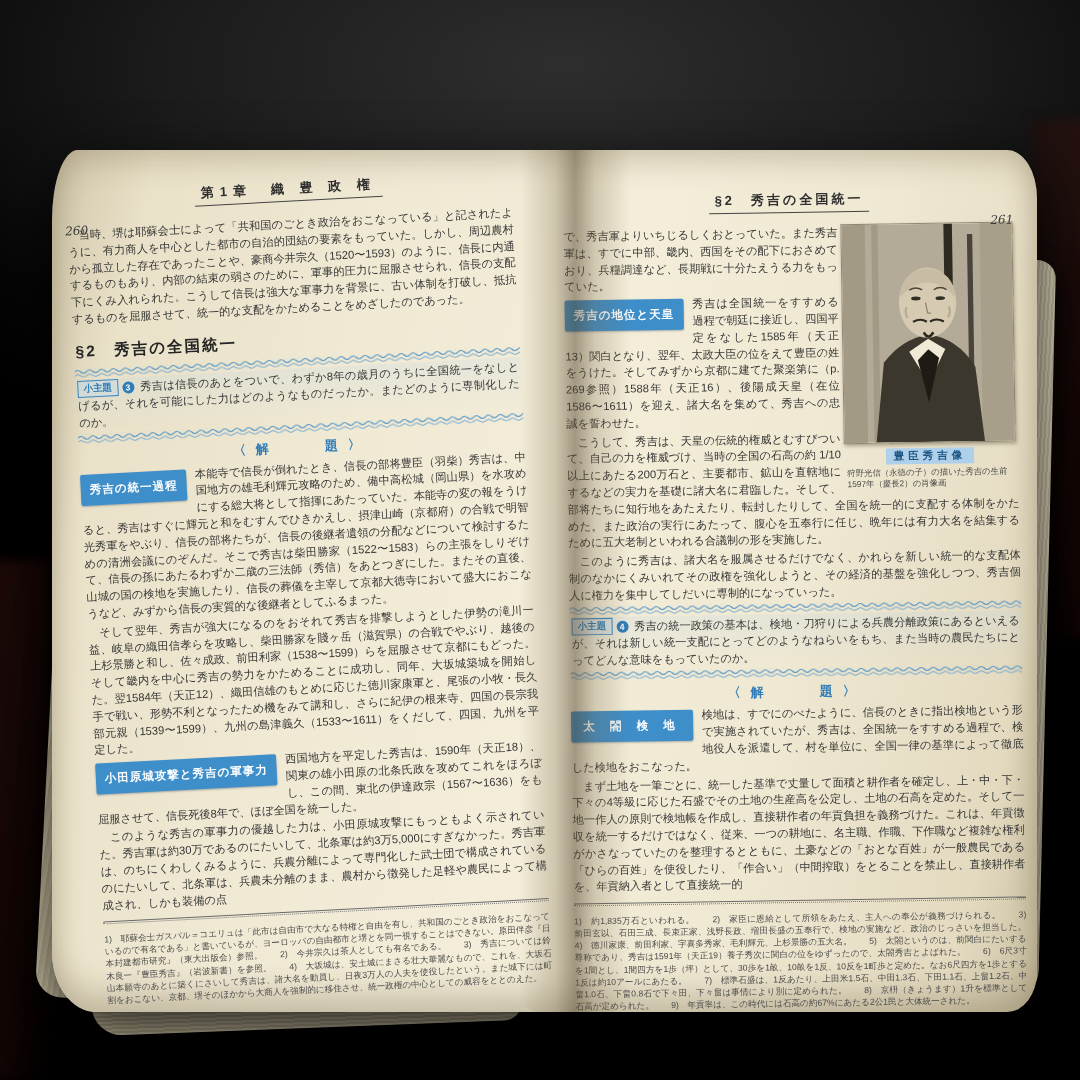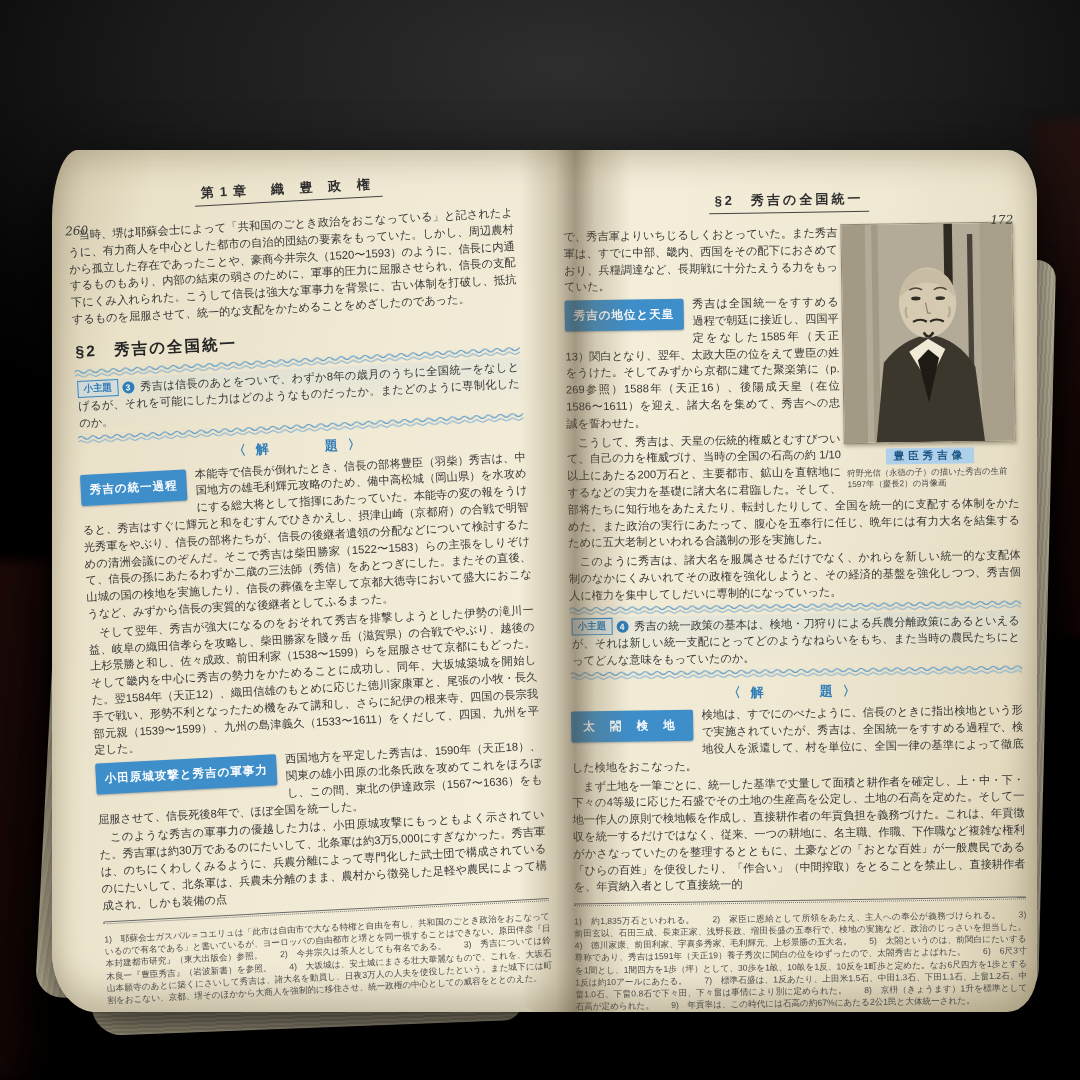--- a/index.html
+++ b/index.html
@@ -163,21 +163,21 @@
 
         <hr class="fnrule">
         <hr class="fnrule2">
         <p class="footnotes">1)　耶蘇会士ガスパル＝コエリュは「此市は自由市で大なる特権と自由を有し、共和国のごとき政治をおこなっているので有名である」と書いているが、ヨーロッパの自由都市と堺とを同一視することはできない。原田伴彦『日本封建都市研究』（東大出版会）参照。　　2)　今井宗久は茶人としても有名である。　　3)　秀吉については鈴木良一『豊臣秀吉』（岩波新書）を参照。　　4)　大坂城は、安土城にまさる壮大華麗なもので、これを、大坂石山本願寺のあとに築くにさいして秀吉は、諸大名を動員し、日夜3万人の人夫を使役したという。また城下には町割をおこない、京都、堺そのほかから大商人を強制的に移住させ、統一政権の中心としての威容をととのえた。</p>
       </div>
     </div>
 
     <div class="page right">
       <div class="page-inner">
         <div class="rh-wrap"><span class="running-head" style="letter-spacing:3px;">§2　秀吉の全国統一</span></div>
-        <span class="pageno r">172</span>
+        <span class="pageno r">261</span>
 
         <div style="margin-top:12px;">
 
           <figure class="figure" style="margin-block:0;margin-inline:0 0;">
             <svg viewBox="0 0 160 205">
               <rect width="160" height="205" fill="#b3ab97"></rect>
               <rect x="0" y="0" width="22" height="205" fill="#a29a85"></rect>
               <rect x="130" y="0" width="30" height="205" fill="#a89f8b"></rect>
               <rect x="28" y="0" width="6" height="205" fill="#9c937e" opacity=".7"></rect>
               <rect x="118" y="10" width="5" height="195" fill="#97online8e79" opacity=".6"></rect>

